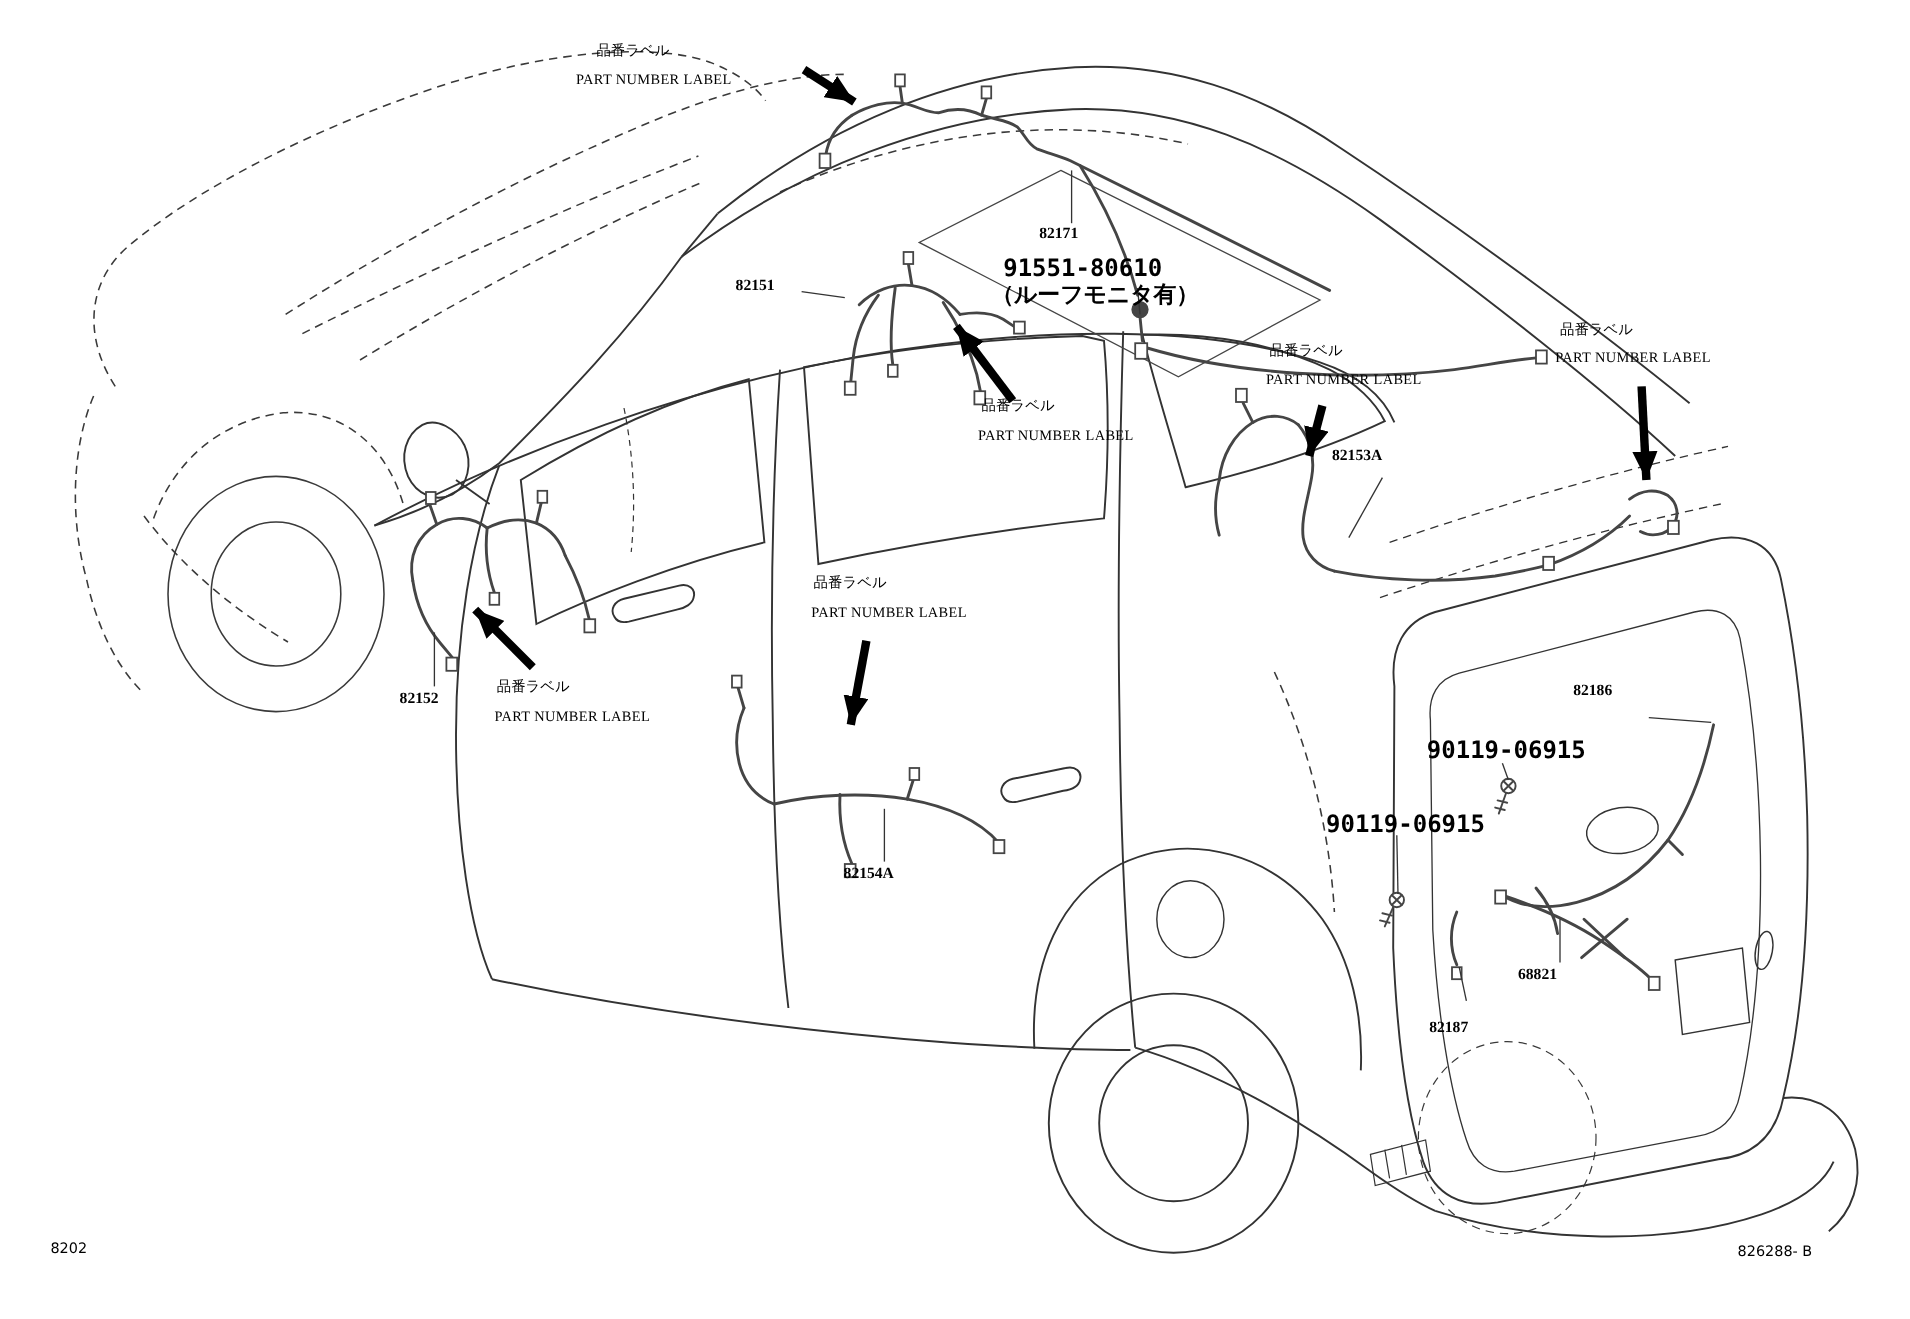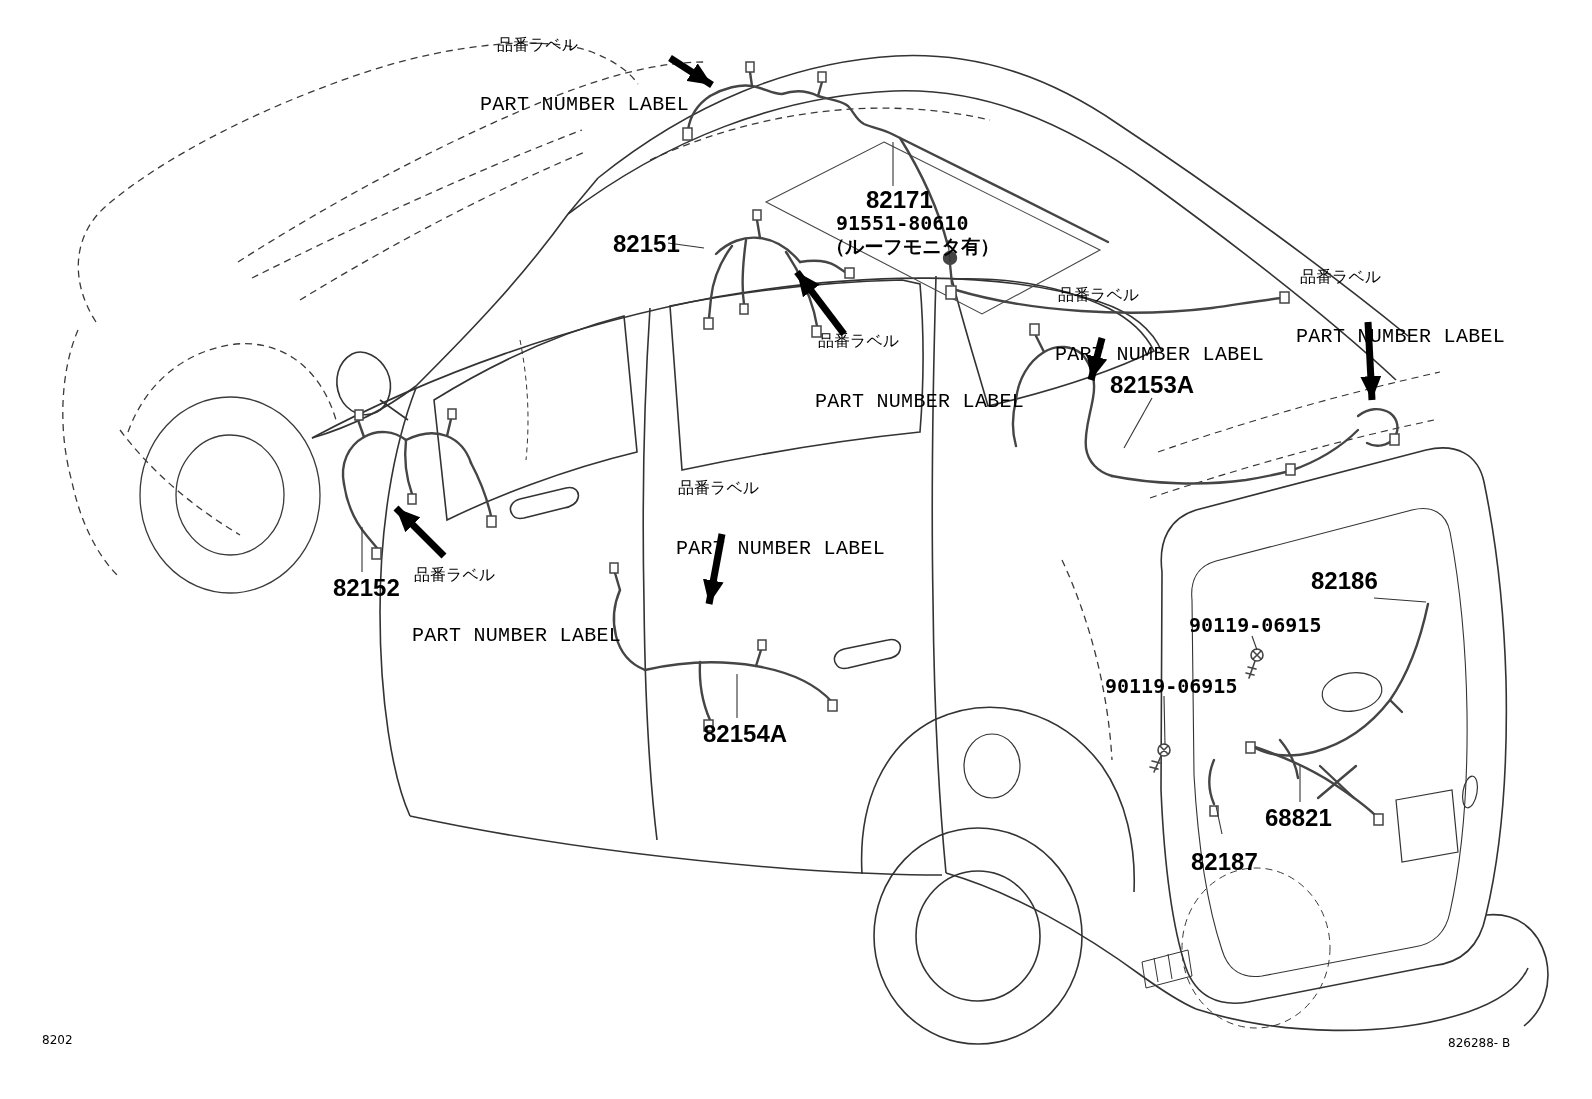--- a/index.html
+++ b/index.html
@@ -1,24 +1,24 @@
 <!DOCTYPE html>
 <html><head>
 <meta charset="utf-8">
 <style>
   html,body{margin:0;padding:0;background:#fff;}
   .stage{position:relative;width:1592px;height:1099px;background:#fff;overflow:hidden;
          font-family:"Liberation Sans",sans-serif;}
   .stage svg{position:absolute;left:0;top:0;}
   .lbl{position:absolute;white-space:nowrap;color:#000;line-height:1.1;}
-  .part{font-family:Liberation Sans, sans-serif;font-weight:bold;font-size:24px;}
+  .part{font-family:Liberation Serif, serif;font-weight:bold;font-size:13px;}
   .part-mid{font-family:"DejaVu Sans Mono",monospace;font-weight:bold;font-size:20px;}
   .note{font-family:"DejaVu Sans Mono",monospace;font-weight:bold;font-size:19px;}
-  .jp{font-family:Liberation Sans, sans-serif;font-size:16px;}
-  .en{font-family:Liberation Mono, monospace;font-size:20px;letter-spacing:.3px;margin-top:34px;}
+  .jp{font-family:Liberation Sans, sans-serif;font-size:12px;}
+  .en{font-family:Liberation Serif, serif;font-size:12px;letter-spacing:.3px;}
   .footer{font-family:"DejaVu Sans",sans-serif;font-size:12px;}
 </style>
 </head>
 <body>
 
 <div class="stage">
 
   <svg width="1592" height="1099" viewBox="0 0 1592 1099">
     <defs>
       <marker id="ah" markerUnits="strokeWidth" markerWidth="3.4" markerHeight="3" refX="3.4" refY="1.5" orient="auto">

